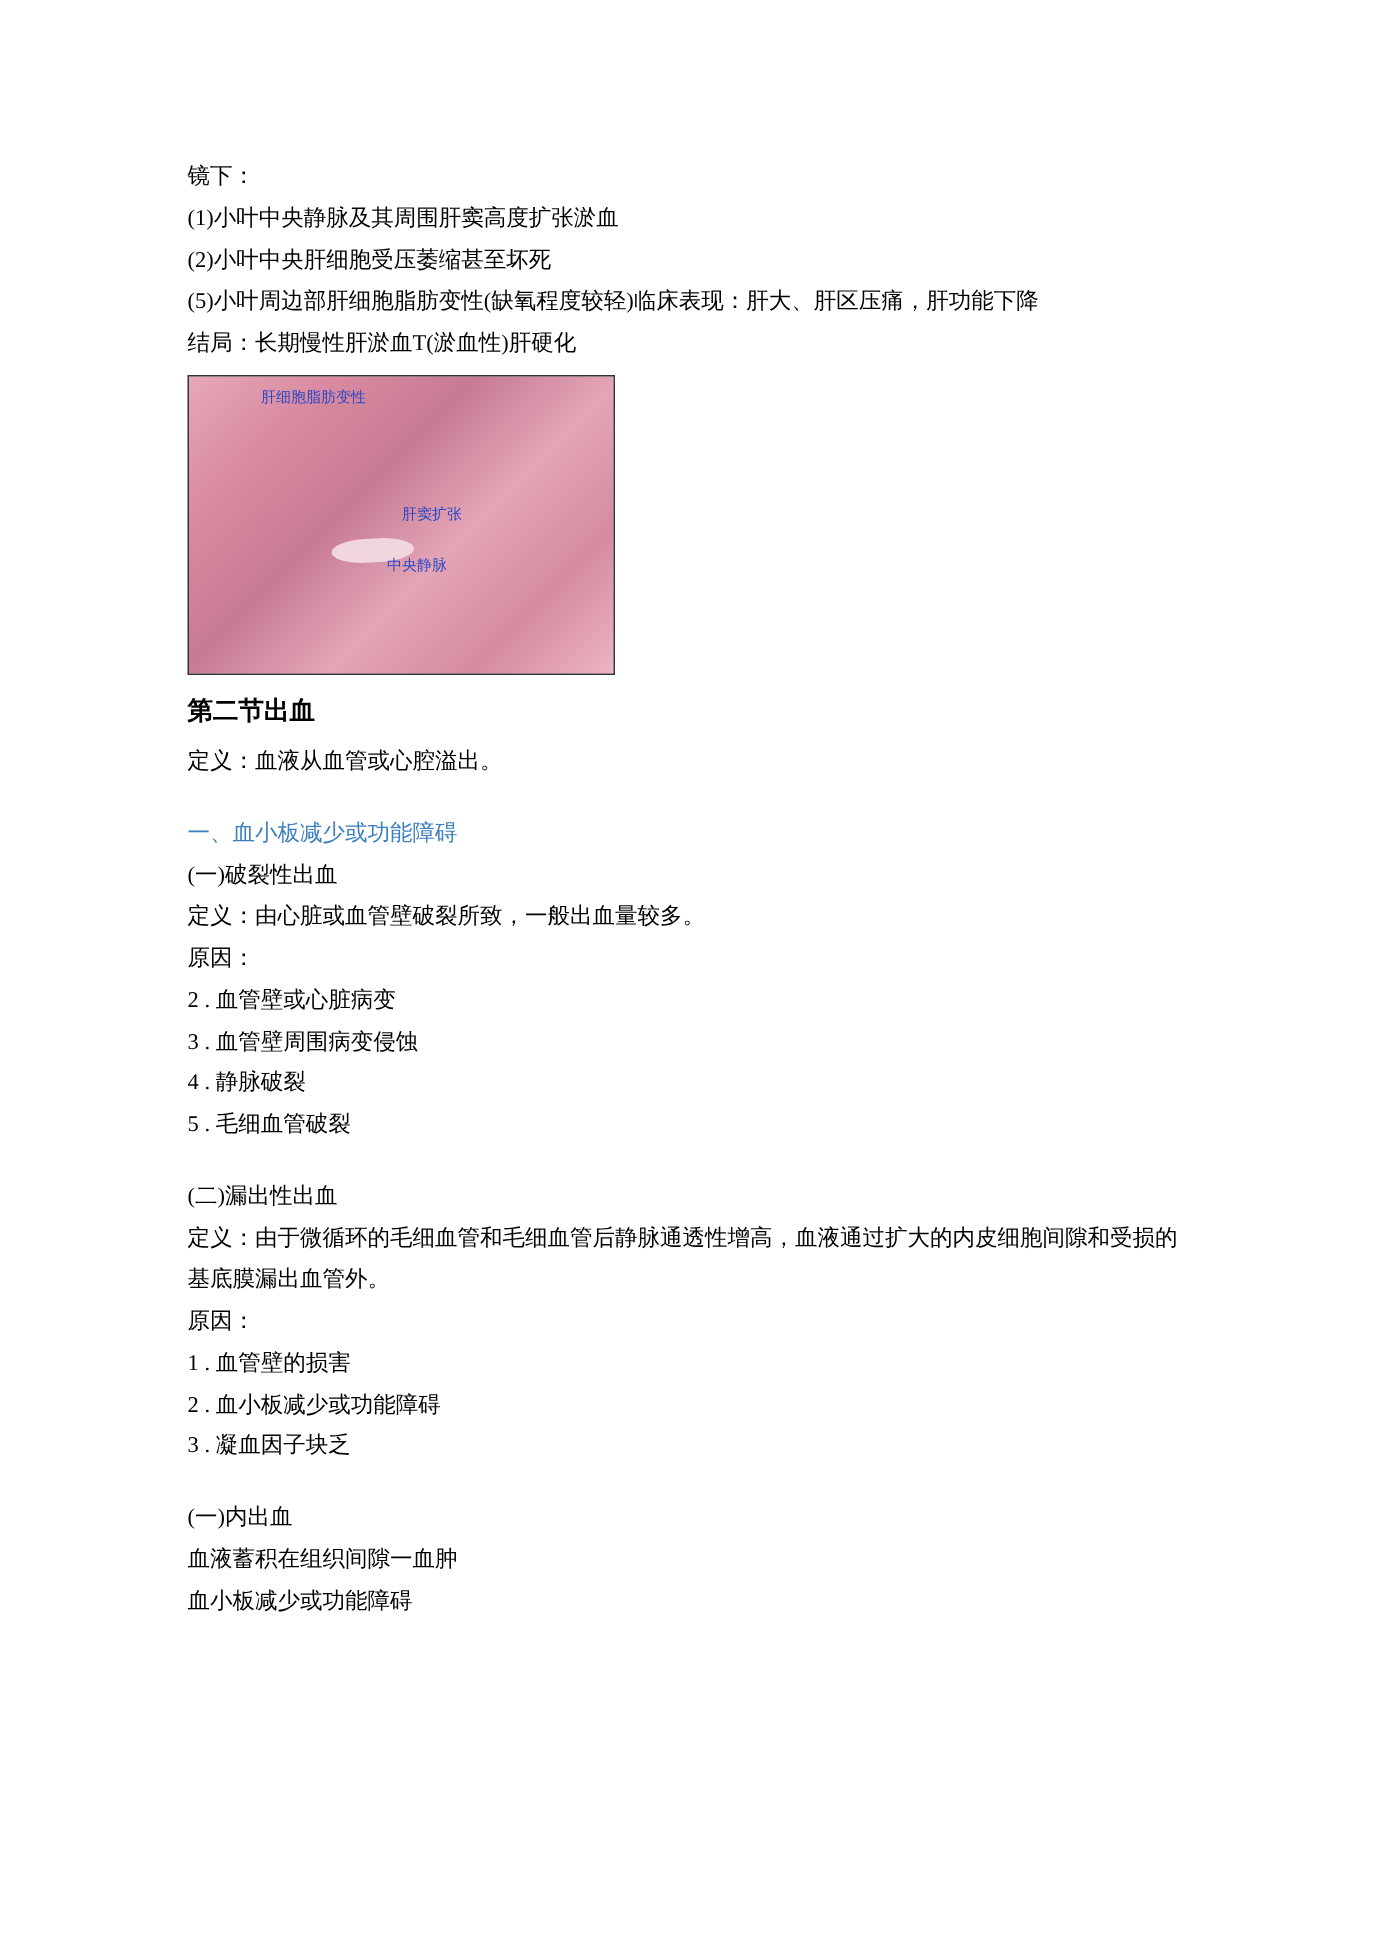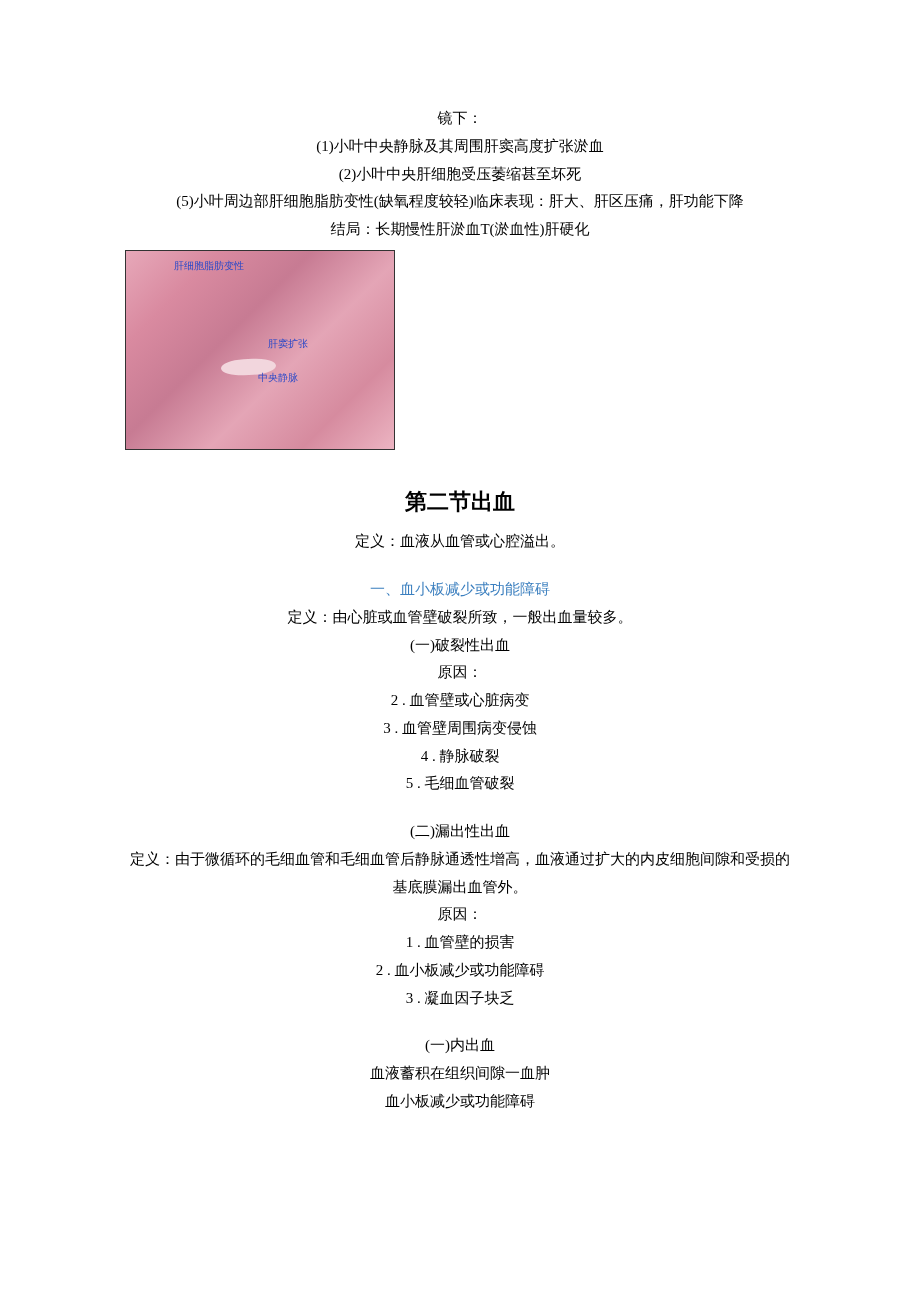--- a/index.html
+++ b/index.html
@@ -9,34 +9,34 @@
     font-family: "SimSun", "宋体", serif;
     font-size: 15px;
     line-height: 1.85;
     color: #000000;
   }
   .page {
     width: 920px;
     min-height: 1301px;
     padding: 105px 125px 60px 125px;
     box-sizing: border-box;
-    text-align: center;
   }
   .line {
     margin: 0;
   }
   .image-box {
     width: 268px;
     height: 198px;
     margin-top: 6px;
-    margin-bottom: 32px;
+    margin-bottom: 8px;
     background: linear-gradient(135deg,#e7a8b9 0%, #d98aa0 20%, #c77b93 40%, #e4a5b6 60%, #d68b9f 80%, #ecb4c2 100%);
     border: 1px solid #333;
     position: relative;
     overflow: hidden;
+    padding-left: 15px;
   }
   .image-box::before{
     content:"";
     position:absolute;
     left:95px; top:108px;
     width:55px; height:16px;
     background:#f2d6dd;
     border-radius:50%/60%;
     transform:rotate(-3deg);
   }
@@ -44,21 +44,21 @@
     position: absolute;
     font-size: 10px;
     font-family: "SimSun", sans-serif;
     color: #2948c8;
     white-space: nowrap;
   }
   .lbl1 { top: 6px; left: 48px; }
   .lbl2 { top: 84px; left: 142px; }
   .lbl3 { top: 118px; left: 132px; }
   .section-title {
-    font-size: 22px;
+    font-size: 17px;
     font-weight: bold;
     font-family: "SimSun","宋体",serif;
     margin: 0 0 6px 0;
   }
   .blue-heading {
     color: #3b7fbf;
     font-family: "KaiTi","楷体","SimSun",serif;
     font-size: 15px;
     margin: 0;
   }
@@ -80,22 +80,22 @@
     <span class="img-label lbl2">肝窦扩张</span>
     <span class="img-label lbl3">中央静脉</span>
   </div>
 
   <p class="section-title">第二节出血</p>
   <p class="line">定义：血液从血管或心腔溢出。</p>
 
   <div class="gap-md"></div>
 
   <p class="blue-heading">一、血小板减少或功能障碍</p>
+  <p class="line">(一)破裂性出血</p>
   <p class="line">定义：由心脏或血管壁破裂所致，一般出血量较多。</p>
-  <p class="line">(一)破裂性出血</p>
   <p class="line">原因：</p>
   <p class="line">2 . 血管壁或心脏病变</p>
   <p class="line">3 . 血管壁周围病变侵蚀</p>
   <p class="line">4 . 静脉破裂</p>
   <p class="line">5 . 毛细血管破裂</p>
 
   <div class="gap-md"></div>
 
   <p class="line">(二)漏出性出血</p>
   <p class="line">定义：由于微循环的毛细血管和毛细血管后静脉通透性增高，血液通过扩大的内皮细胞间隙和受损的基底膜漏出血管外。</p>

